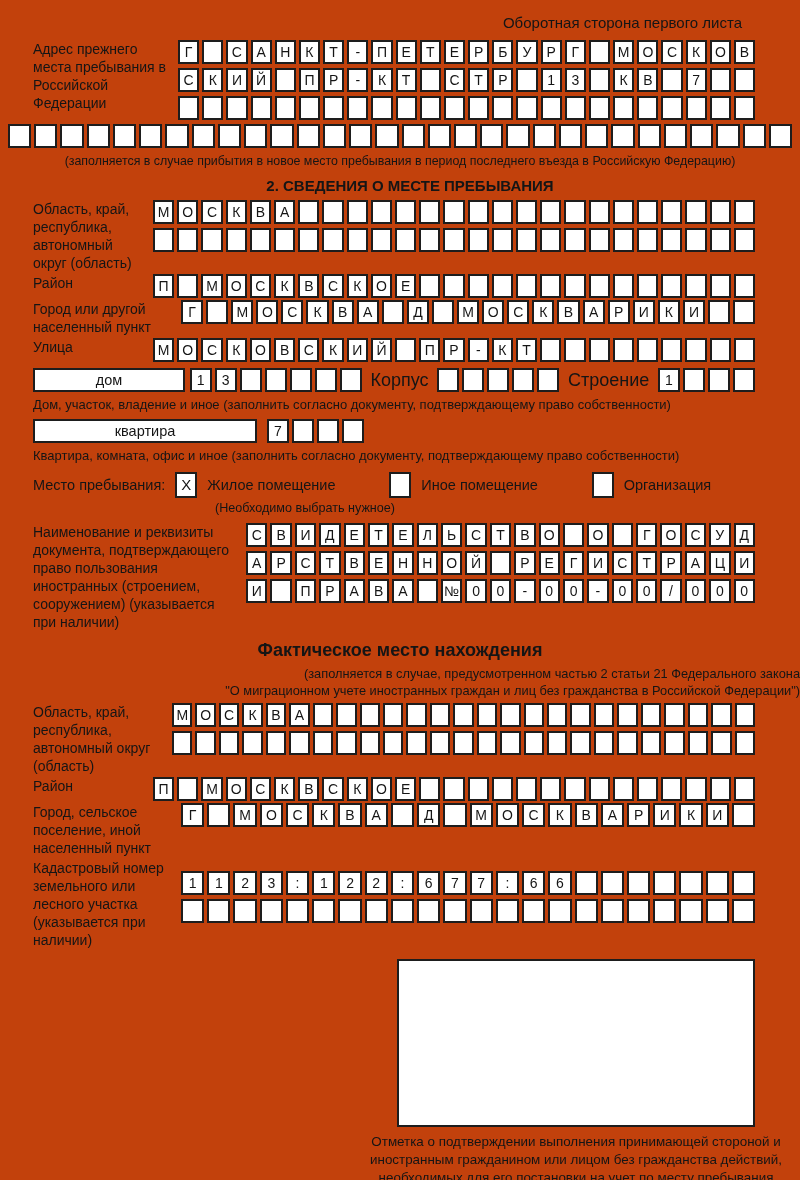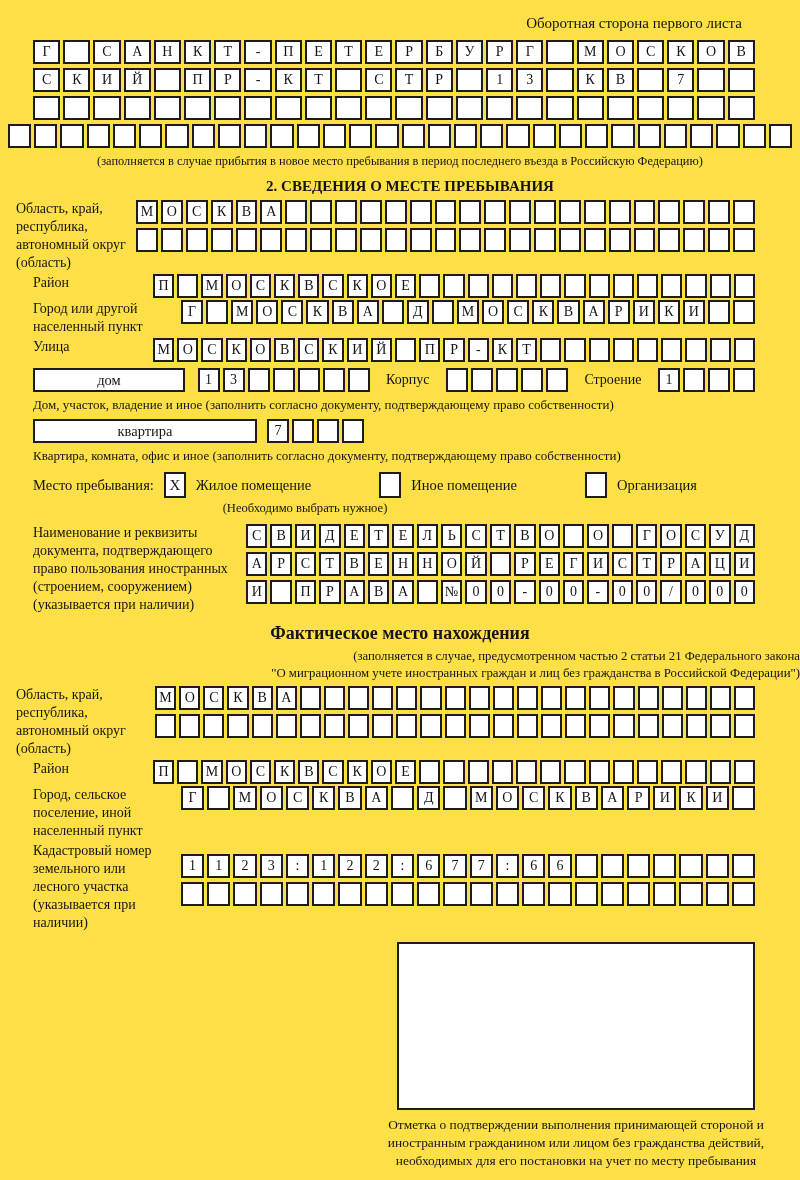--- a/index.html
+++ b/index.html
@@ -1,45 +1,45 @@
 <!DOCTYPE html>
 <html><head>
 <meta charset="utf-8">
 <style>
   html,body{margin:0;padding:0;background:#fff;}
   .page{
-    position:relative;width:800px;height:1180px;overflow:hidden;background:#fde047;
-    font-family:Liberation Serif, serif;color:#151515;
+    position:relative;width:800px;height:1180px;overflow:hidden;background:#c2410c;
+    font-family:Liberation Sans, sans-serif;color:#151515;
   }
   .header-note{ text-align:right; padding:14px 58px 0 0; font-size:15px; line-height:18px;}
   
   .field{display:flex;margin:0 45px 0 33px;}
   .flabel{font-size:14px;line-height:18px;padding-right:8px;box-sizing:border-box;}
   .lw145{flex:0 0 145px;}
   .lw120{flex:0 0 120px;}
   .lw148{flex:0 0 148px;}
   .lw215{flex:0 0 213px;}
   .lw137{flex:0 0 139px;}
   .rows{flex:1;display:flex;flex-direction:column;gap:4px;}
   .cellrow{display:flex;gap:3px;}
   .cell{
     flex:1 1 0;height:24px;border:2px solid #1d1d1d;box-sizing:border-box;
     text-align:center;font-size:14px;line-height:20px;background:#fff;min-width:0;
   }
   .fixed .cell{flex:0 0 22px;}
   .fullrow{margin:4px 8px 0 8px;}
   .small-note{text-align:center;font-size:12.4px;line-height:16px;margin-top:5px;}
   .section-title{text-align:center;font-weight:bold;font-size:15px;line-height:20px;margin-top:7px;padding-left:20px;}
-  .mt2{margin-top:2px;} .mt4{margin-top:4px;margin-left:16px;} .mt8{margin-top:8px;}
+  .mt2{margin-top:2px;} .mt4{margin-top:4px;} .mt8{margin-top:8px;}
   
   .house-row{display:flex;align-items:flex-start;margin:6px 45px 0 33px;justify-content:space-between;}
   .wide-box{height:24px;border:2px solid #1d1d1d;box-sizing:border-box;text-align:center;
     font-size:14.5px;line-height:20px;background:#fff;}
   .wb150{width:152px;} .wb200{width:224px;margin-right:10px;}
-  .inline-label{font-size:14px;line-height:24px;padding:0 4px;}
+  .inline-label{font-size:18px;line-height:24px;padding:0 4px;}
   .apt-row{display:flex;align-items:flex-start;margin:6px 45px 0 33px;}
   
   .stay-row{display:flex;align-items:center;margin:8px 45px 0 33px;gap:10px;}
   .stay-label{font-size:14.5px;}
   .cb{width:22px;height:26px;border:2px solid #1d1d1d;box-sizing:border-box;text-align:center;
     font-size:15px;line-height:22px;flex:0 0 22px;background:#fff;}
   .cb-gap{flex:1 1 0;}
   .stay-note{font-size:12.6px;text-align:center;margin:3px 0 0 90px;width:430px;}
   
   .al-title{text-align:center;font-weight:bold;font-size:18px;line-height:19px;margin-top:10px;}
@@ -50,20 +50,21 @@
   .stamp-caption{width:448px;margin:6px 0 0 352px;text-align:center;font-size:13.4px;line-height:18px;}
 </style>
 </head>
 <body>
 
 <div class="page">
 
   <div class="header-note">Оборотная сторона первого листа</div>
 
   <div class="field mt8">
+    <div class="flabel lw145">Адрес прежнего места пребывания в Российской Федерации</div>
     <div class="rows">
       <div class="cellrow">
           <span class="cell">Г</span>
           <span class="cell"></span>
           <span class="cell">С</span>
           <span class="cell">А</span>
           <span class="cell">Н</span>
           <span class="cell">К</span>
           <span class="cell">Т</span>
           <span class="cell">-</span>

